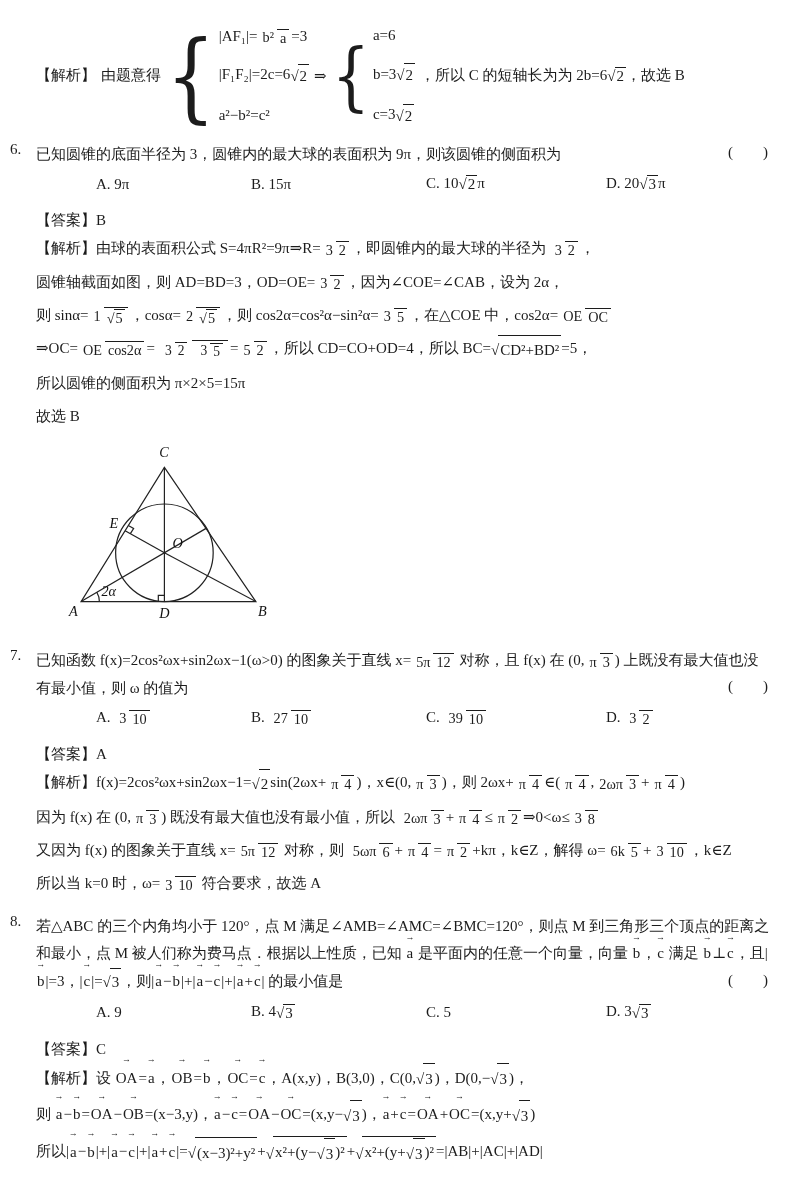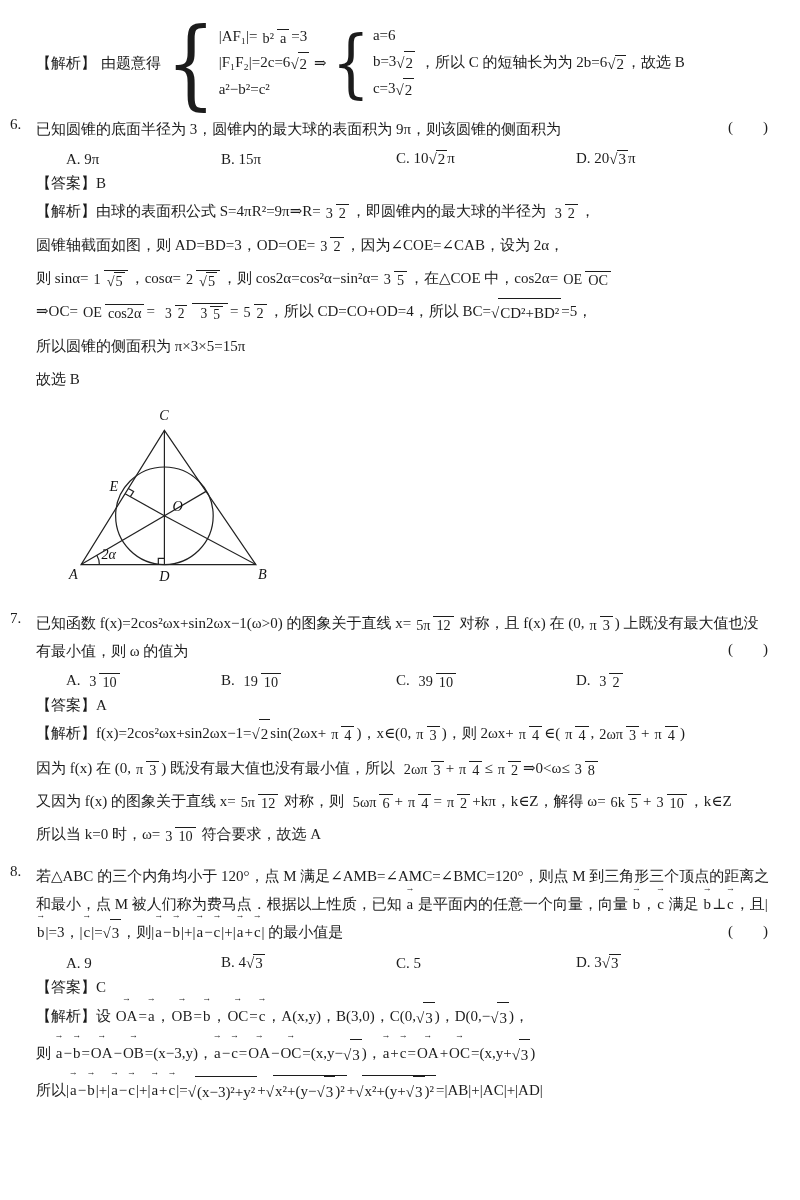--- a/index.html
+++ b/index.html
@@ -18,33 +18,33 @@
   .srad{align-self:stretch;display:flex;align-items:flex-end;}
   .sbody{border-top:1.3px solid #1c1c1c;padding:0 2px;margin-left:-1px;}
   .vec{position:relative;display:inline-block;padding:0 1px;}
   .vec::after{content:"\2192";position:absolute;left:50%;top:-0.85em;transform:translateX(-50%);font-size:0.6em;line-height:1;}
   
   .top-sol{display:flex;align-items:center;gap:5px;margin:14px 0 10px 26px;}
   .cases{display:inline-flex;align-items:center;}
   .brace{display:inline-block;font-family:"DejaVu Serif",serif;font-weight:300;transform:scaleY(1.25);transform-origin:center;line-height:1;}
   .brace.big{font-size:78px;}
   .brace.med{font-size:60px;}
-  .cases-col{display:flex;flex-direction:column;gap:3px;margin-left:3px;}
+  .cases-col{display:flex;flex-direction:column;gap:16px;margin-left:3px;}
   .case-line{line-height:1.5;}
   
   .q-row{display:flex;margin-top:14px;}
   .q-num{width:26px;flex:none;}
   .q-text{flex:1;position:relative;line-height:1.85;padding-right:4px;}
   .paren-abs{position:absolute;right:6px;bottom:2px;white-space:pre;}
-  .options{display:flex;margin:6px 0 4px 56px;align-items:center;}
+  .options{display:flex;margin:6px 0 4px 86px;align-items:center;}
   .opt{flex:none;}
   .opt:nth-child(1){width:155px;}
   .opt:nth-child(2){width:175px;}
   .opt:nth-child(3){width:180px;}
-  .answer-line{margin:6px 0 2px 26px;}
+  .answer-line{margin:18px 0 2px 26px;}
   .sol-line{margin:4px 0;line-height:1.95;margin-left:26px;}
   .sol-line.tall{line-height:2.1;}
   
   .figure-wrap{margin:10px 0 2px 40px;width:240px;}
   svg text{font-family:"Liberation Serif","DejaVu Serif",serif;font-style:italic;font-size:14px;fill:#111;}
   svg .geo{stroke:#222;stroke-width:1.2;fill:none;}
 </style>
 </head>
 <body>
 
@@ -148,21 +148,21 @@
               <span class="fnum">3</span>
               <span class="fden">5</span>
             </span></span>
         </span>=<span class="frac">
           <span class="fnum">5</span>
           <span class="fden">2</span>
         </span>，所以 CD=CO+OD=4，所以 BC=<span class="sqrt">
           <span class="srad">√</span>
           <span class="sbody">CD²+BD²</span>
         </span>=5，</div>
-    <div class="sol-line">所以圆锥的侧面积为 π×3×5=15π</div>
+    <div class="sol-line">所以圆锥的侧面积为 π×2×5=15π</div>
     <div class="sol-line">故选 B</div>
 
     <div class="figure-wrap">
       <svg width="240" height="188" viewBox="0 0 235 185">
         <path class="geo" d="M30,158 L202,158 L112,26 Z"></path>
         <circle class="geo" cx="112" cy="110" r="48"></circle>
         <line class="geo" x1="112" y1="26" x2="112" y2="158"></line>
         <line class="geo" x1="30" y1="158" x2="153" y2="86"></line>
         <line class="geo" x1="112" y1="110" x2="202" y2="158"></line>
         <line class="geo" x1="73.3" y1="88.3" x2="112" y2="110"></line>
@@ -190,21 +190,21 @@
               <span class="fnum">π</span>
               <span class="fden">3</span>
             </span>) 上既没有最大值也没有最小值，则 ω 的值为</span><span class="paren-abs">(        )</span></span>
     </div>
     <div class="options">
       <span class="opt">A. <span class="frac">
             <span class="fnum">3</span>
             <span class="fden">10</span>
           </span></span>
       <span class="opt">B. <span class="frac">
-            <span class="fnum">19</span>
+            <span class="fnum">27</span>
             <span class="fden">10</span>
           </span></span>
       <span class="opt">C. <span class="frac">
             <span class="fnum">39</span>
             <span class="fden">10</span>
           </span></span>
       <span class="opt">D. <span class="frac">
             <span class="fnum">3</span>
             <span class="fden">2</span>
           </span></span>

